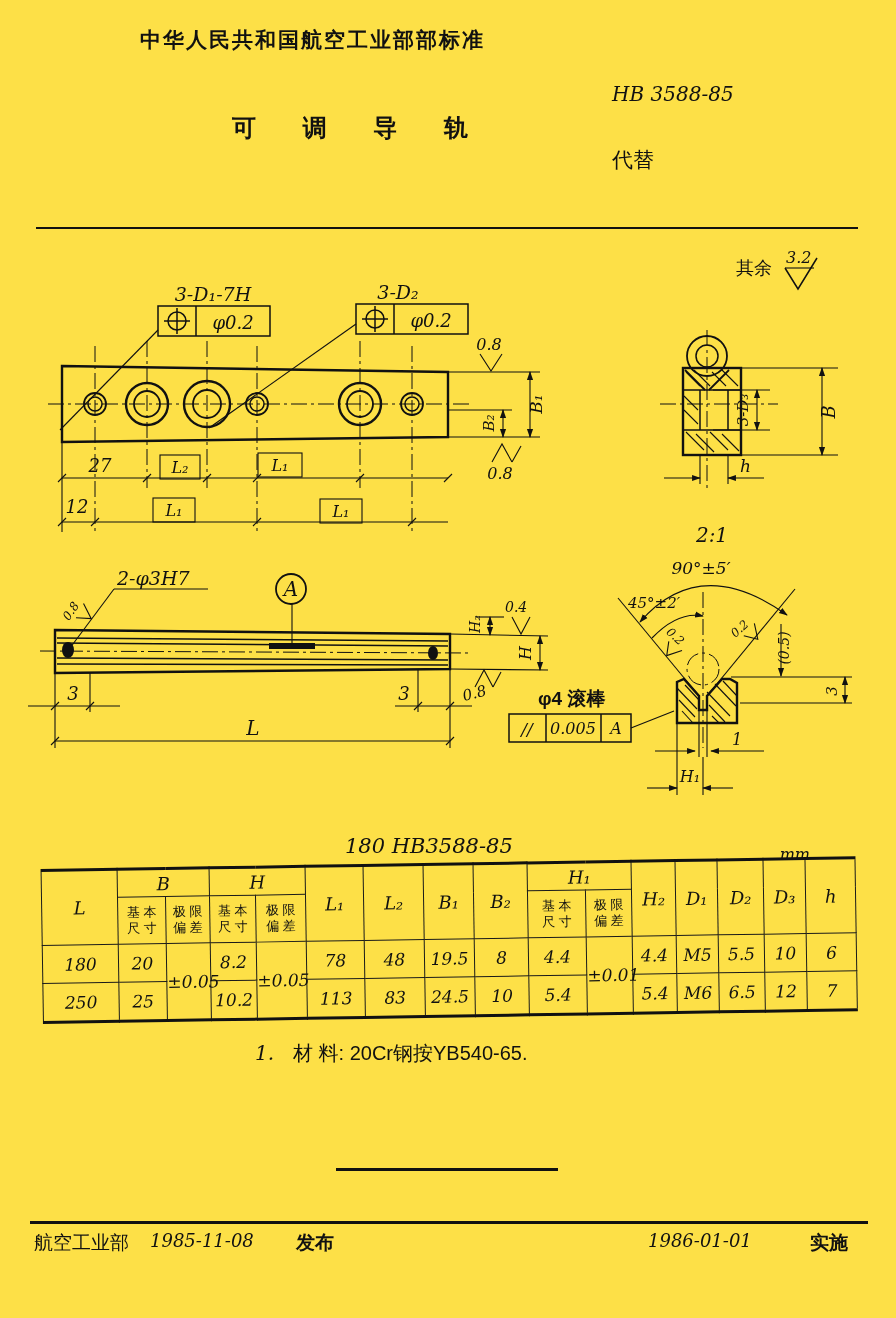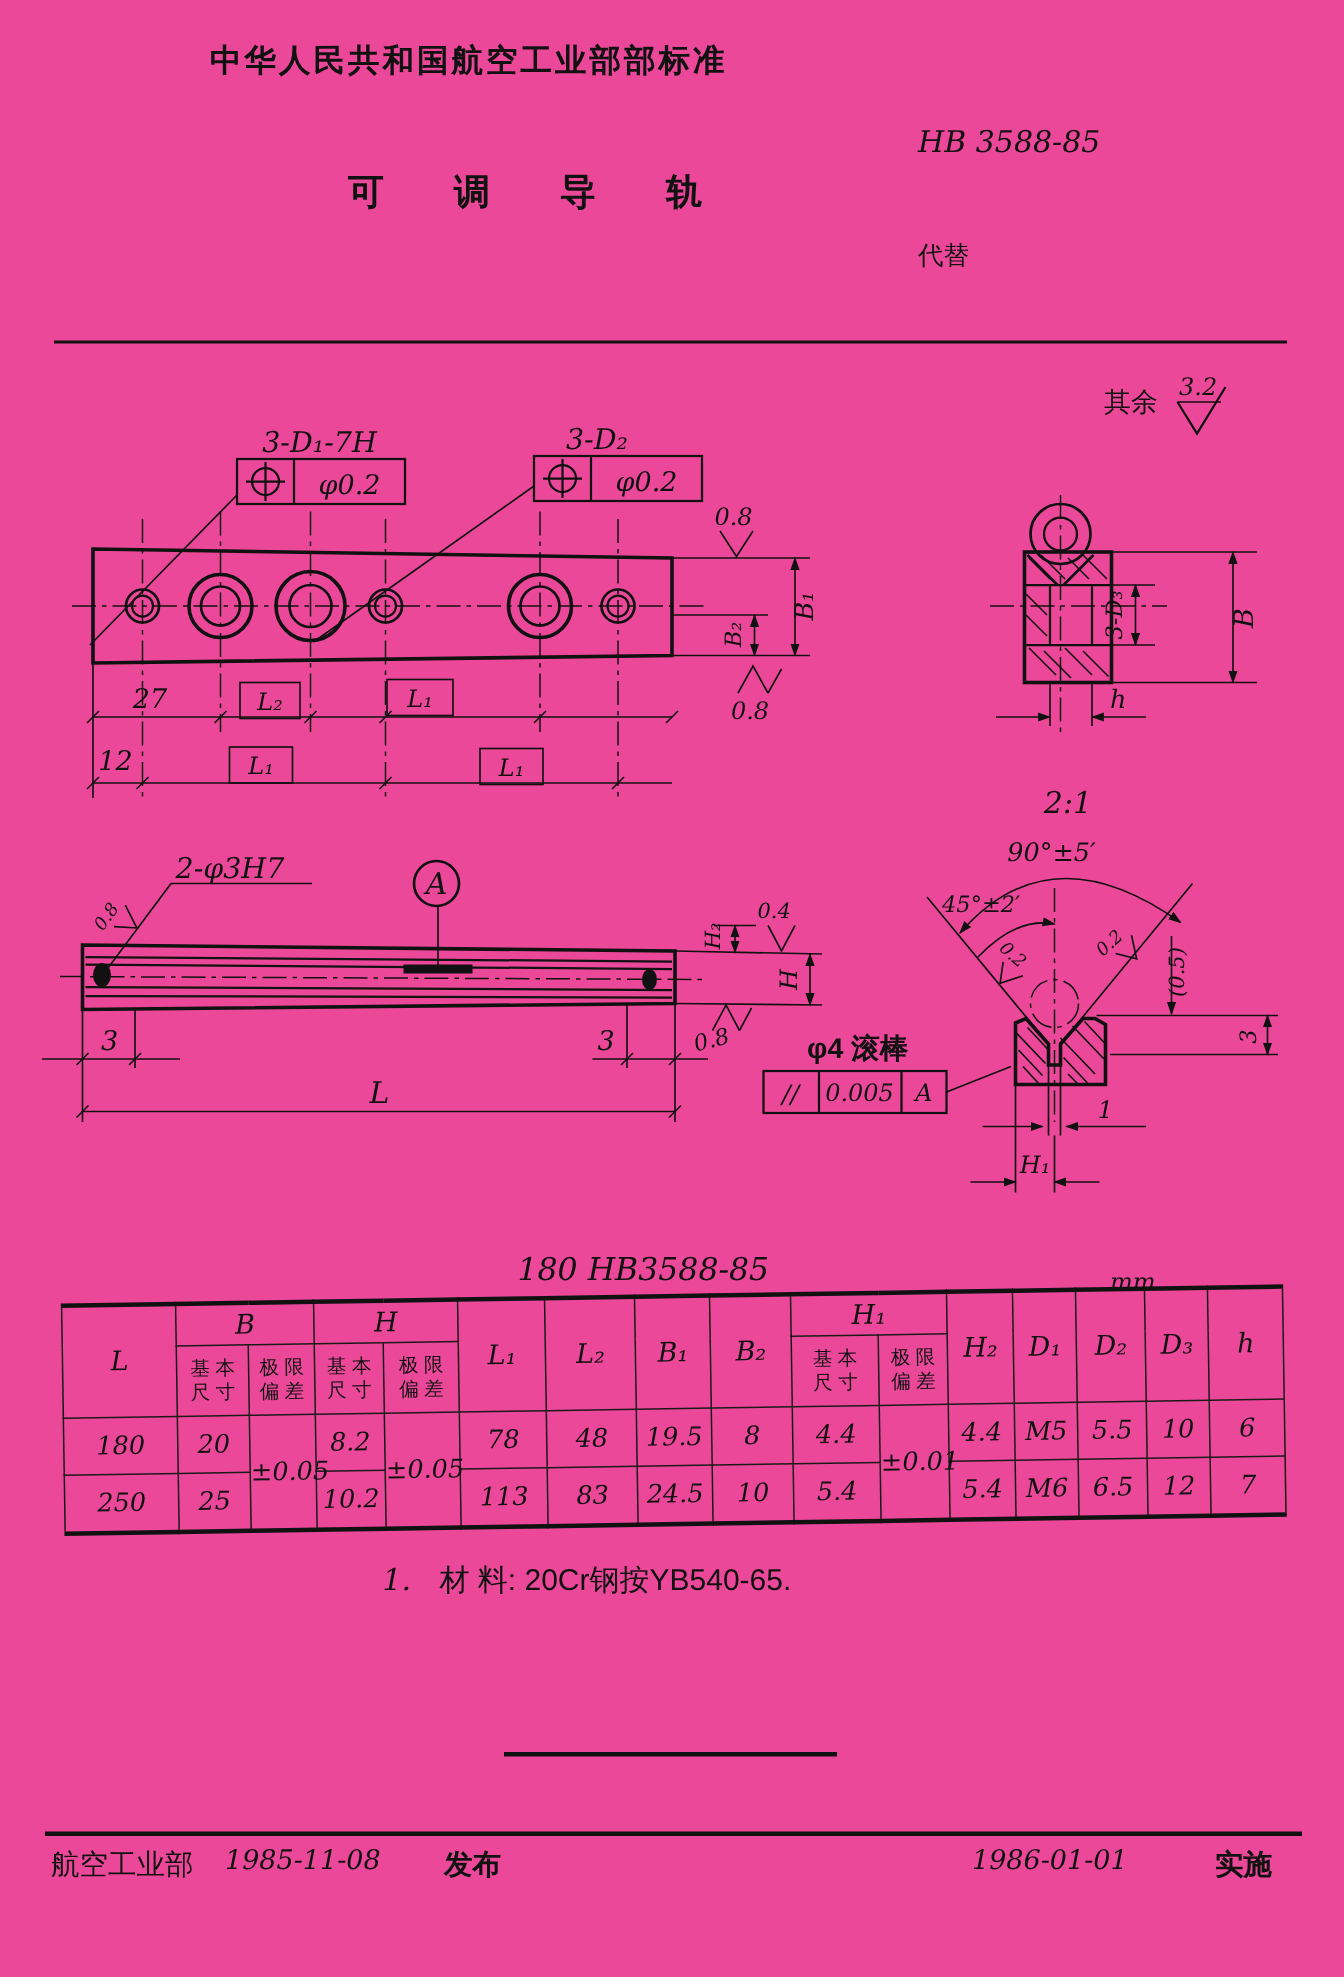--- a/index.html
+++ b/index.html
@@ -1,25 +1,25 @@
 <!DOCTYPE html>
 <html><head>
 <meta charset="utf-8">
 <style>
   html,body{margin:0;padding:0;background:#777;}
-  #page{position:relative;width:896px;height:1318px;background:#ec4899;color:#111;
+  #page{position:relative;width:896px;height:1318px;background:#fde047;color:#111;
         font-family:"Liberation Sans", sans-serif;overflow:hidden;}
   .abs{position:absolute;}
   .cjk{font-family:"Liberation Sans", sans-serif;}
   .hw{font-family:"DejaVu Serif", serif;font-style:italic;}
   
   #std-title{left:140px;top:26px;font-size:21px;font-weight:bold;letter-spacing:2px;}
   #doc-code{left:612px;top:82px;font-size:20px;}
   #subject-title{left:232px;top:112px;font-size:24px;letter-spacing:20px;font-weight:600;}
-  #replaces{left:612px;top:146px;font-size:17px;margin-top:13px;}
+  #replaces{left:612px;top:146px;font-size:21px;}
   .rule{background:#111;}
   
   svg text{fill:#111;}
   .ln{stroke:#111;fill:none;}
   .s25{stroke-width:2.4;}
   .s18{stroke-width:1.8;}
   .s15{stroke-width:1.5;}
   .s12{stroke-width:1.1;}
   .cl{stroke-width:1;stroke-dasharray:16 4 3 4;}
   .t20{font-size:20px;}
@@ -29,21 +29,21 @@
   .t16{font-size:16px;}
   .t15{font-size:15px;}
   .t14{font-size:14px;}
   .t12{font-size:12px;}
   .it{font-family:"DejaVu Serif", serif;font-style:italic;}
   .mid{text-anchor:middle;}
   
   #mark1{left:205px;top:796px;font-size:21px;letter-spacing:1px;}
   #mark2{left:345px;top:834px;font-size:21px;}
   
-  #unit-mm{left:740px;top:845px;width:70px;font-size:16px;}
+  #unit-mm{left:740px;top:845px;width:70px;text-align:right;font-size:16px;}
   #table-wrap{left:42px;top:869px;width:814px;transform:rotate(-0.9deg);transform-origin:0 60%;}
   table{border-collapse:collapse;width:814px;table-layout:fixed;}
   td{border:1.4px solid #1a1a1a;text-align:center;vertical-align:middle;padding:0;}
   table{border-top:3px solid #111;border-bottom:3px solid #111;}
   .hr1 td{height:26px;}
   .hr2 td{height:46px;}
   .dr td{height:37px;}
   .lett{font-family:"DejaVu Serif", serif;font-style:italic;font-size:18px;}
   .sub{font-size:13px;line-height:1.2;white-space:pre-line;}
   .val{font-family:"DejaVu Serif", serif;font-style:italic;font-size:17px;}

